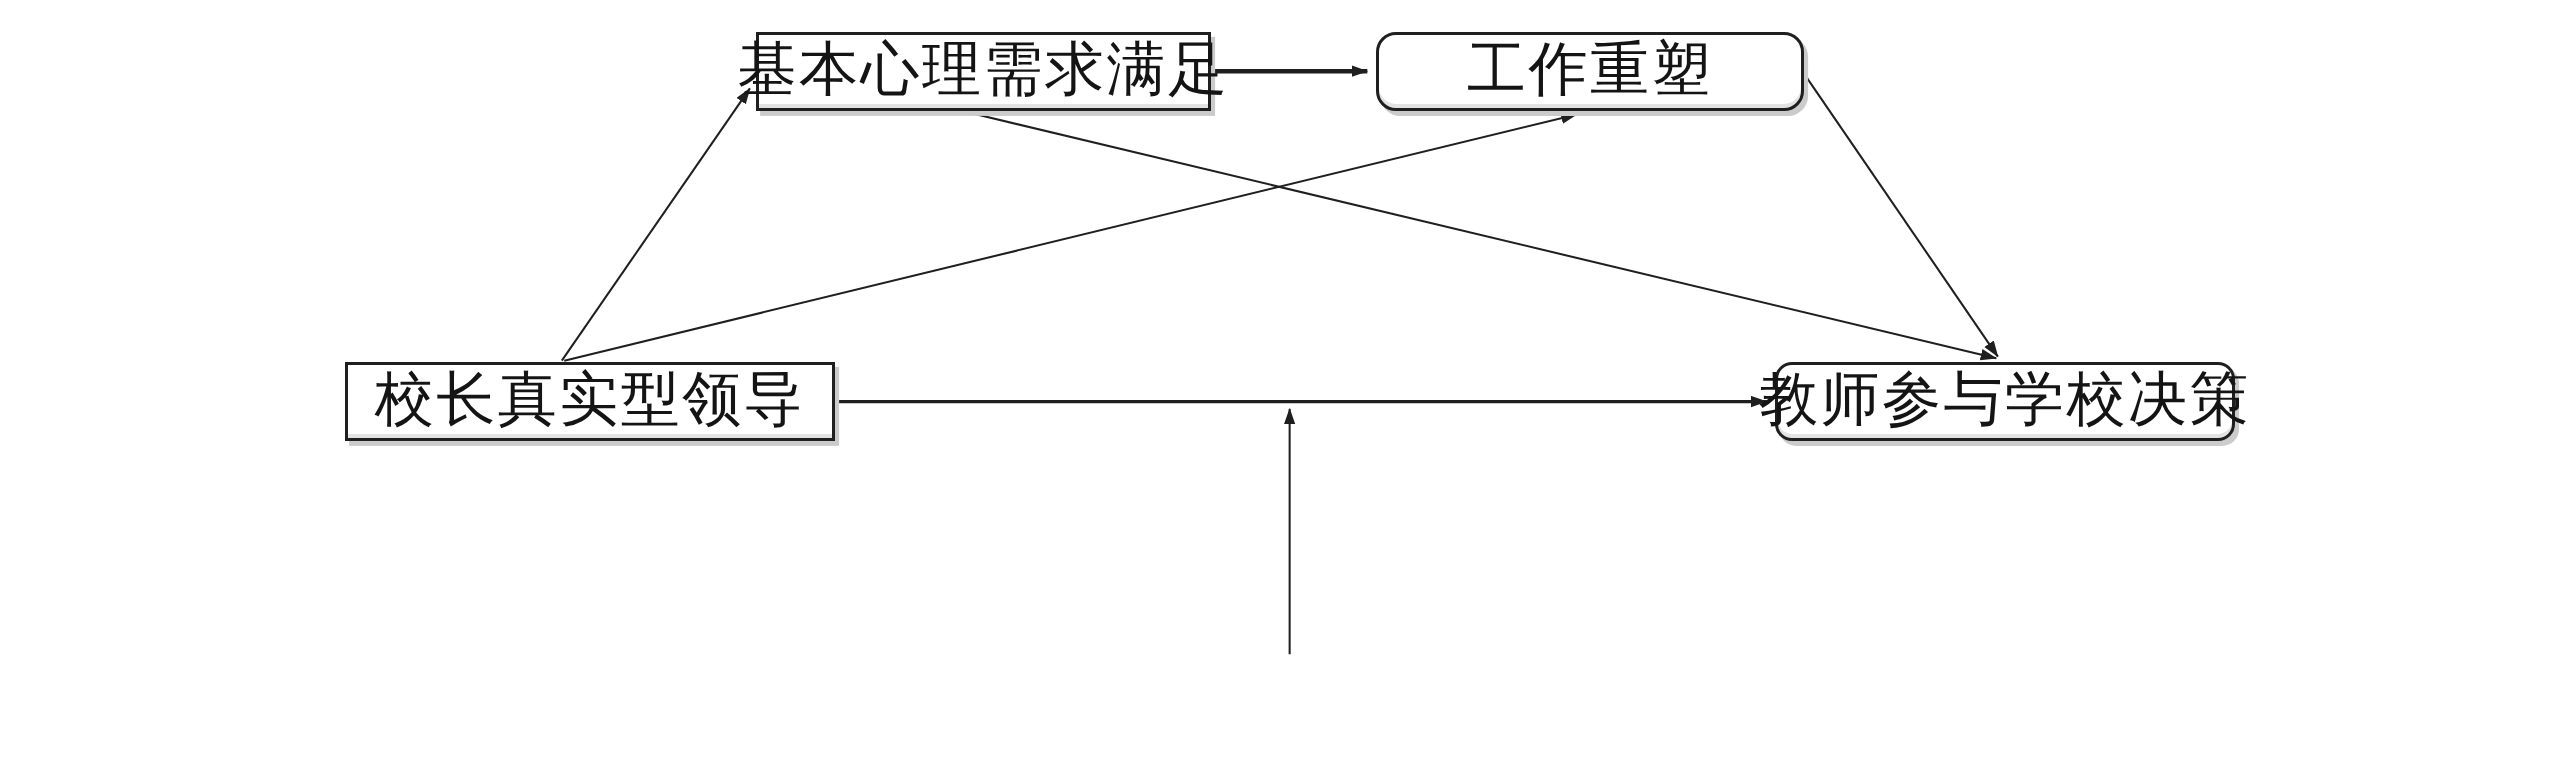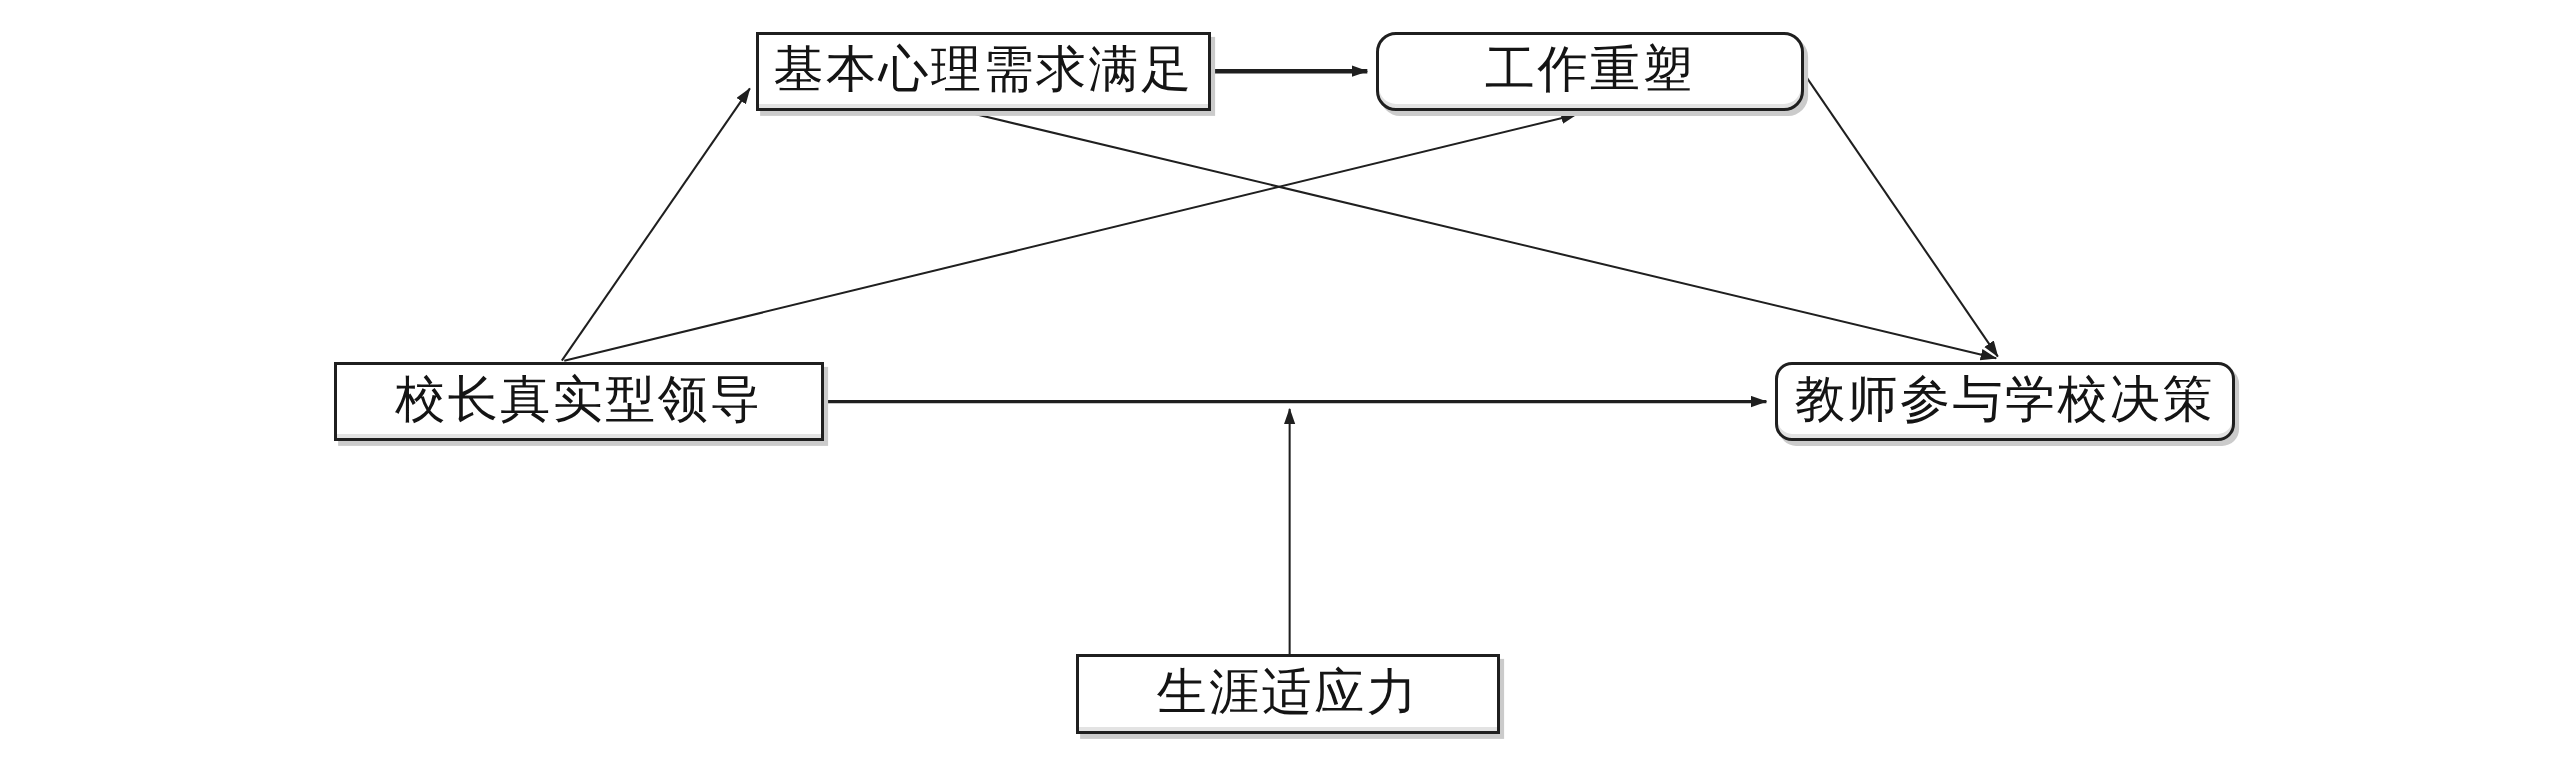--- a/index.html
+++ b/index.html
@@ -29,21 +29,21 @@
     position: absolute;
     box-sizing: border-box;
     background: #ffffff;
     border: 3.3px solid #1f1f1f;
     box-shadow: 4.1px 4.9px 0 #cbcbcb, inset 0 -4.1px 0 #e3e3e3;
     display: flex;
     align-items: center;
     justify-content: center;
   }
   .node span {
-    font-size: 50px;
+    font-size: 59px;
     color: #141414;
     letter-spacing: 2.5px;
     white-space: nowrap;
     line-height: 1;
     padding-bottom: 4.9px;
   }
 </style>
 </head>
 <body>
 
@@ -72,26 +72,23 @@
   </svg>
 
   <div class="node" style="left:756px; top:32px; width:455px; height:79px;">
     <span>基本心理需求满足</span>
   </div>
 
   <div class="node" style="left:1376px; top:32px; width:428px; height:79px;border-radius:20px;">
     <span>工作重塑</span>
   </div>
 
-  <div class="node" style="left:334px; top:362px; width:490px; height:79px;">
+  <div class="node" style="left:345px; top:362px; width:490px; height:79px;">
     <span>校长真实型领导</span>
   </div>
 
   <div class="node" style="left:1775px; top:362px; width:460px; height:79px;border-radius:17px;">
     <span>教师参与学校决策</span>
   </div>
 
-  <div class="node" style="left:1076px; top:654px; width:424px; height:80px;">
-    <span>生涯适应力</span>
-  </div>
 
 </div>
 
 
 </body></html>

